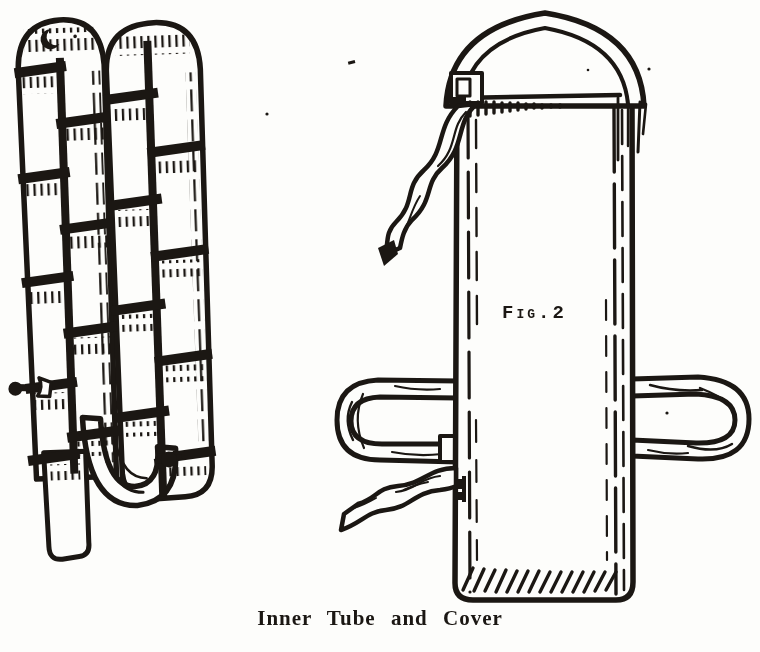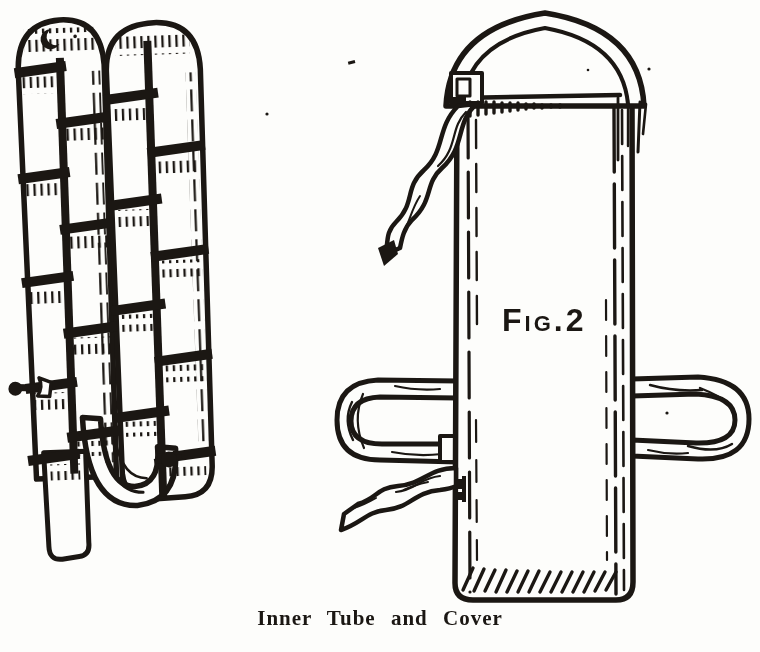--- a/index.html
+++ b/index.html
@@ -8,22 +8,22 @@
     position:relative; width:760px; height:652px;
     background:var(--paper); overflow:hidden;
     font-family:"Liberation Sans", sans-serif;
   }
   .engraving { position:absolute; left:0; top:0; }
   .ln { stroke:var(--ink); fill:none; stroke-linecap:round; stroke-linejoin:round; }
   .fw { fill:var(--paper); stroke:var(--ink); stroke-linejoin:round; }
   .fk { fill:var(--ink); stroke:none; }
   .figure-label {
     position:absolute; color:var(--ink);
-    font-family:Liberation Sans, sans-serif;
-    font-weight:bold; font-size:32px; font-variant:small-caps;
+    font-family:Liberation Mono, monospace;
+    font-weight:bold; font-size:19px; font-variant:small-caps;
     letter-spacing:3px; white-space:nowrap;
   }
   .fig1-label { left:82px; top:536px; }
   .fig2-label { left:502px; top:302px; }
   .caption {
     position:absolute; left:0; top:606px; width:760px;
     text-align:center; color:var(--ink);
     font-family:"Liberation Serif", serif;
     font-weight:bold; font-size:21px; word-spacing:9px; letter-spacing:1px;
   }

